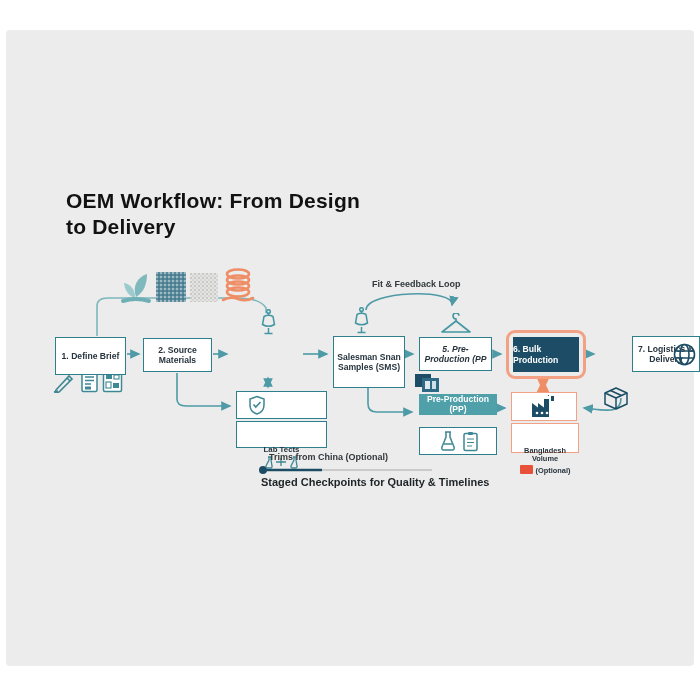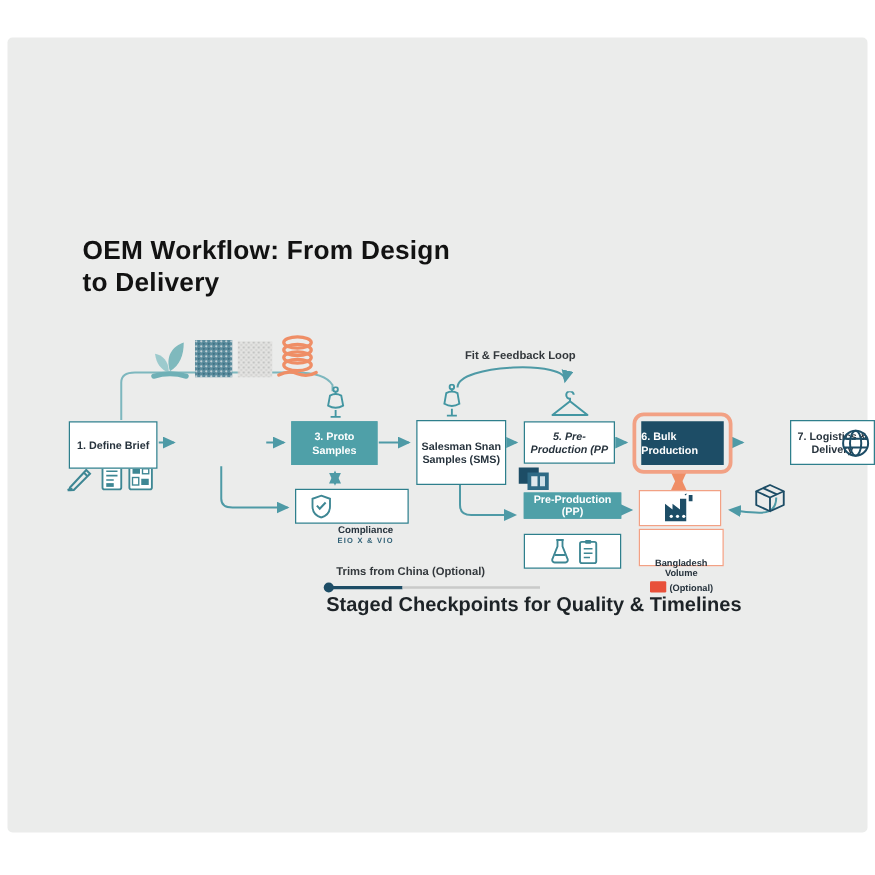--- a/index.html
+++ b/index.html
@@ -17,21 +17,21 @@
            display:flex;align-items:center;justify-content:center;padding:4px;background:transparent;}
   .hl-wrap .box-inner{width:100%;height:100%;background:#1d4d66;color:#fff;display:flex;
            align-items:center;justify-content:center;font-size:8.6px;font-weight:700;line-height:1.2;}
   .subbox{position:absolute;background:#ffffff;border:1.3px solid #2e7f8c;box-sizing:border-box;
           display:flex;align-items:center;justify-content:center;gap:4px;
           font-size:7.8px;font-weight:700;color:#27333d;text-align:center;line-height:1.15;padding:2px;}
   .subbox.orange{border-color:#f2a184;text-align:center;}
   .subcol{display:flex;flex-direction:column;align-items:center;gap:1px;margin-top:46px;}
   .certline{font-size:6px;letter-spacing:1px;color:#2e5f75;font-weight:700;}
   .note{position:absolute;font-size:9px;font-weight:600;color:#33383c;}
-  .note.bold{font-size:16px;font-weight:700;color:#1d2327;}
+  .note.bold{font-size:11px;font-weight:700;color:#1d2327;}
   .redsq{display:inline-block;width:13px;height:9px;background:#e8503a;border-radius:1px;margin-right:3px;vertical-align:-1px;}
   .icon{position:absolute;}
   svg{display:block;}
 </style>
 </head>
 <body>
 
 <div class="page">
   <div class="canvas-bg"></div>
 
@@ -174,22 +174,22 @@
       <g stroke="#4396a2" stroke-width="1.6" fill="none">
         <path d="M16 8 v-2 a3 3 0 1 1 3 -3.2"></path>
         <path d="M16 8 L30 19 H2 Z" stroke-linejoin="round"></path>
       </g>
     </svg>
   </div>
 
   <div class="box" style="left:55px;top:337px;width:71px;height:38px;">
     <span>1. Define Brief</span>
   </div>
-  <div class="box teal" style="left:233px;top:337px;width:69px;height:35px;">
-    <span>3. Proto Samples</span>
+  <div class="box" style="left:143px;top:338px;width:69px;height:34px;">
+    <span>2. Source Materials</span>
   </div>
   <div class="box" style="left:333px;top:336px;width:72px;height:52px;">
     <span>Salesman Snan Samples (SMS)</span>
   </div>
   <div class="box" style="left:419px;top:337px;width:73px;height:34px;font-style:italic;">
     <span>5. Pre-Production (PP</span>
   </div>
   <div class="hl-wrap" style="left:506px;top:330px;width:80px;height:49px;">
     <div class="box-inner">
       <span>6. Bulk Production</span>
@@ -221,20 +221,34 @@
   <div class="subbox" style="left:236px;top:391px;width:91px;height:28px;">
     <span>
       <svg width="18" height="20" viewBox="0 0 18 20">
         <path d="M9 1.5 L16 4 V10 C16 14.5 13 17.8 9 19 C5 17.8 2 14.5 2 10 V4 Z" stroke="#3e8794" stroke-width="1.5" fill="#fff"></path>
         <path d="M5.5 9.5 l2.3 2.5 L12.5 7" stroke="#3e8794" stroke-width="1.6" fill="none"></path>
       </svg>
     </span>
     <span class="subcol">
       <span>Compliance</span>
       <span class="certline">EIO X &amp; VIO</span>
+    </span>
+  </div>
+  <div class="subbox" style="left:236px;top:421px;width:91px;height:27px;">
+    <span class="subcol">
+      <span>Lab Tects</span>
+      <span>
+        <svg width="40" height="13" viewBox="0 0 40 13">
+          <g stroke="#3e8794" stroke-width="1.3" fill="none">
+            <path d="M6 1 h4 M7 1 v3 L4 10 a1.5 1.5 0 0 0 1.4 2 h3.2 a1.5 1.5 0 0 0 1.4 -2 L9 4 V1"></path>
+            <path d="M14 6 h10 M19 2 v8"></path>
+            <path d="M31 1 h4 M32 1 v3 L29 10 a1.5 1.5 0 0 0 1.4 2 h3.2 a1.5 1.5 0 0 0 1.4 -2 L34 4 V1"></path>
+          </g>
+        </svg>
+      </span>
     </span>
   </div>
 
   <div class="icon" style="left:413px;top:372px;">
     <svg width="30" height="22" viewBox="0 0 30 22">
       <rect x="2" y="2" width="16" height="13" fill="#1d4d66"></rect>
       <rect x="9" y="6" width="17" height="14" fill="#2e6a85"></rect>
       <rect x="12" y="9" width="5" height="8" fill="#fff" opacity="0.85"></rect>
       <rect x="19" y="9" width="4" height="8" fill="#cfe0e8"></rect>
     </svg>

